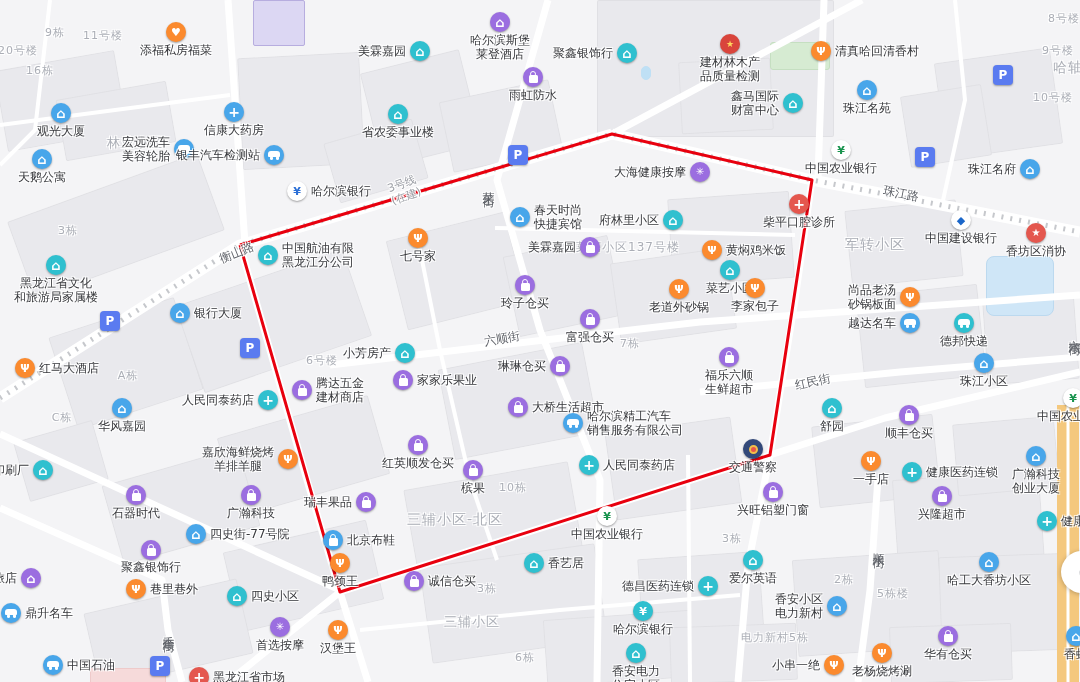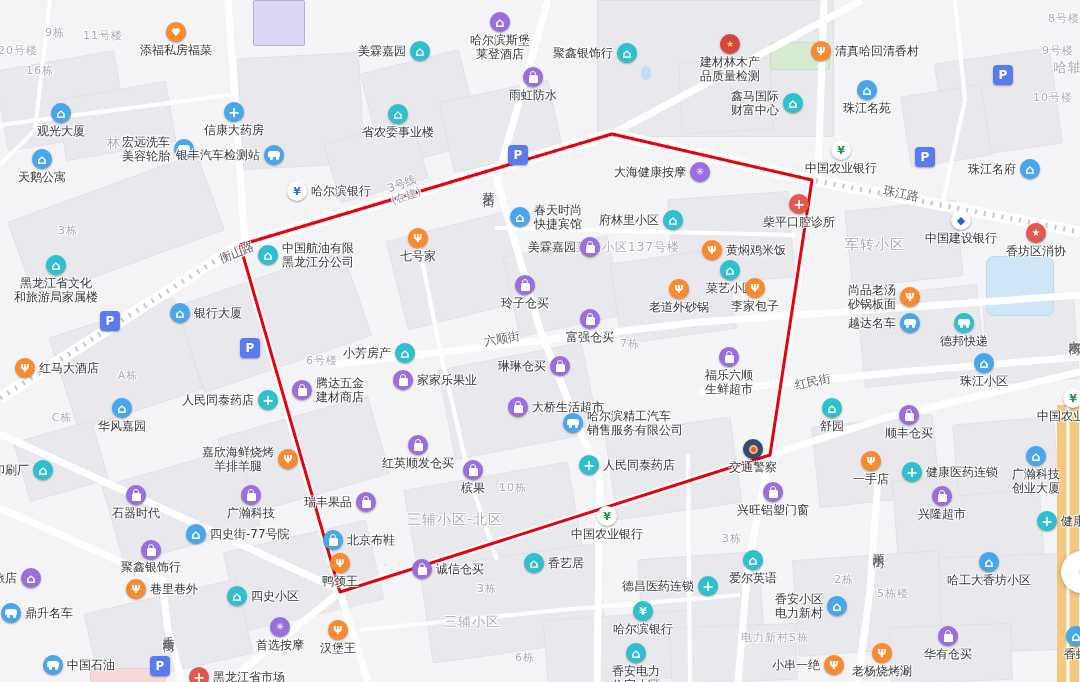--- a/index.html
+++ b/index.html
@@ -861,21 +861,21 @@
       </div>
       <div class="poi" style="left: 189px; top: 667px;">
         <span class="mk" style="background: rgb(228, 87, 78);">
           <span class="glyph g-cross" style="font-size: 14px;">+</span>
           <span class="tail"></span>
         </span>
         <div class="plabel lp-right">
           <div>黑龙江省市场</div>
         </div>
       </div>
-      <div class="poi" style="left: 404px; top: 559px; margin-left: 8px;">
+      <div class="poi" style="left: 404px; top: 571px;">
         <span class="mk" style="background: rgb(155, 110, 224);">
           <span class="bagbody"></span>
           <span class="tail"></span>
         </span>
         <div class="plabel lp-right">
           <div>诚信仓买</div>
         </div>
       </div>
       <div class="poi" style="left: 524px; top: 553px;">
         <span class="mk" style="background: rgb(47, 192, 207);">

